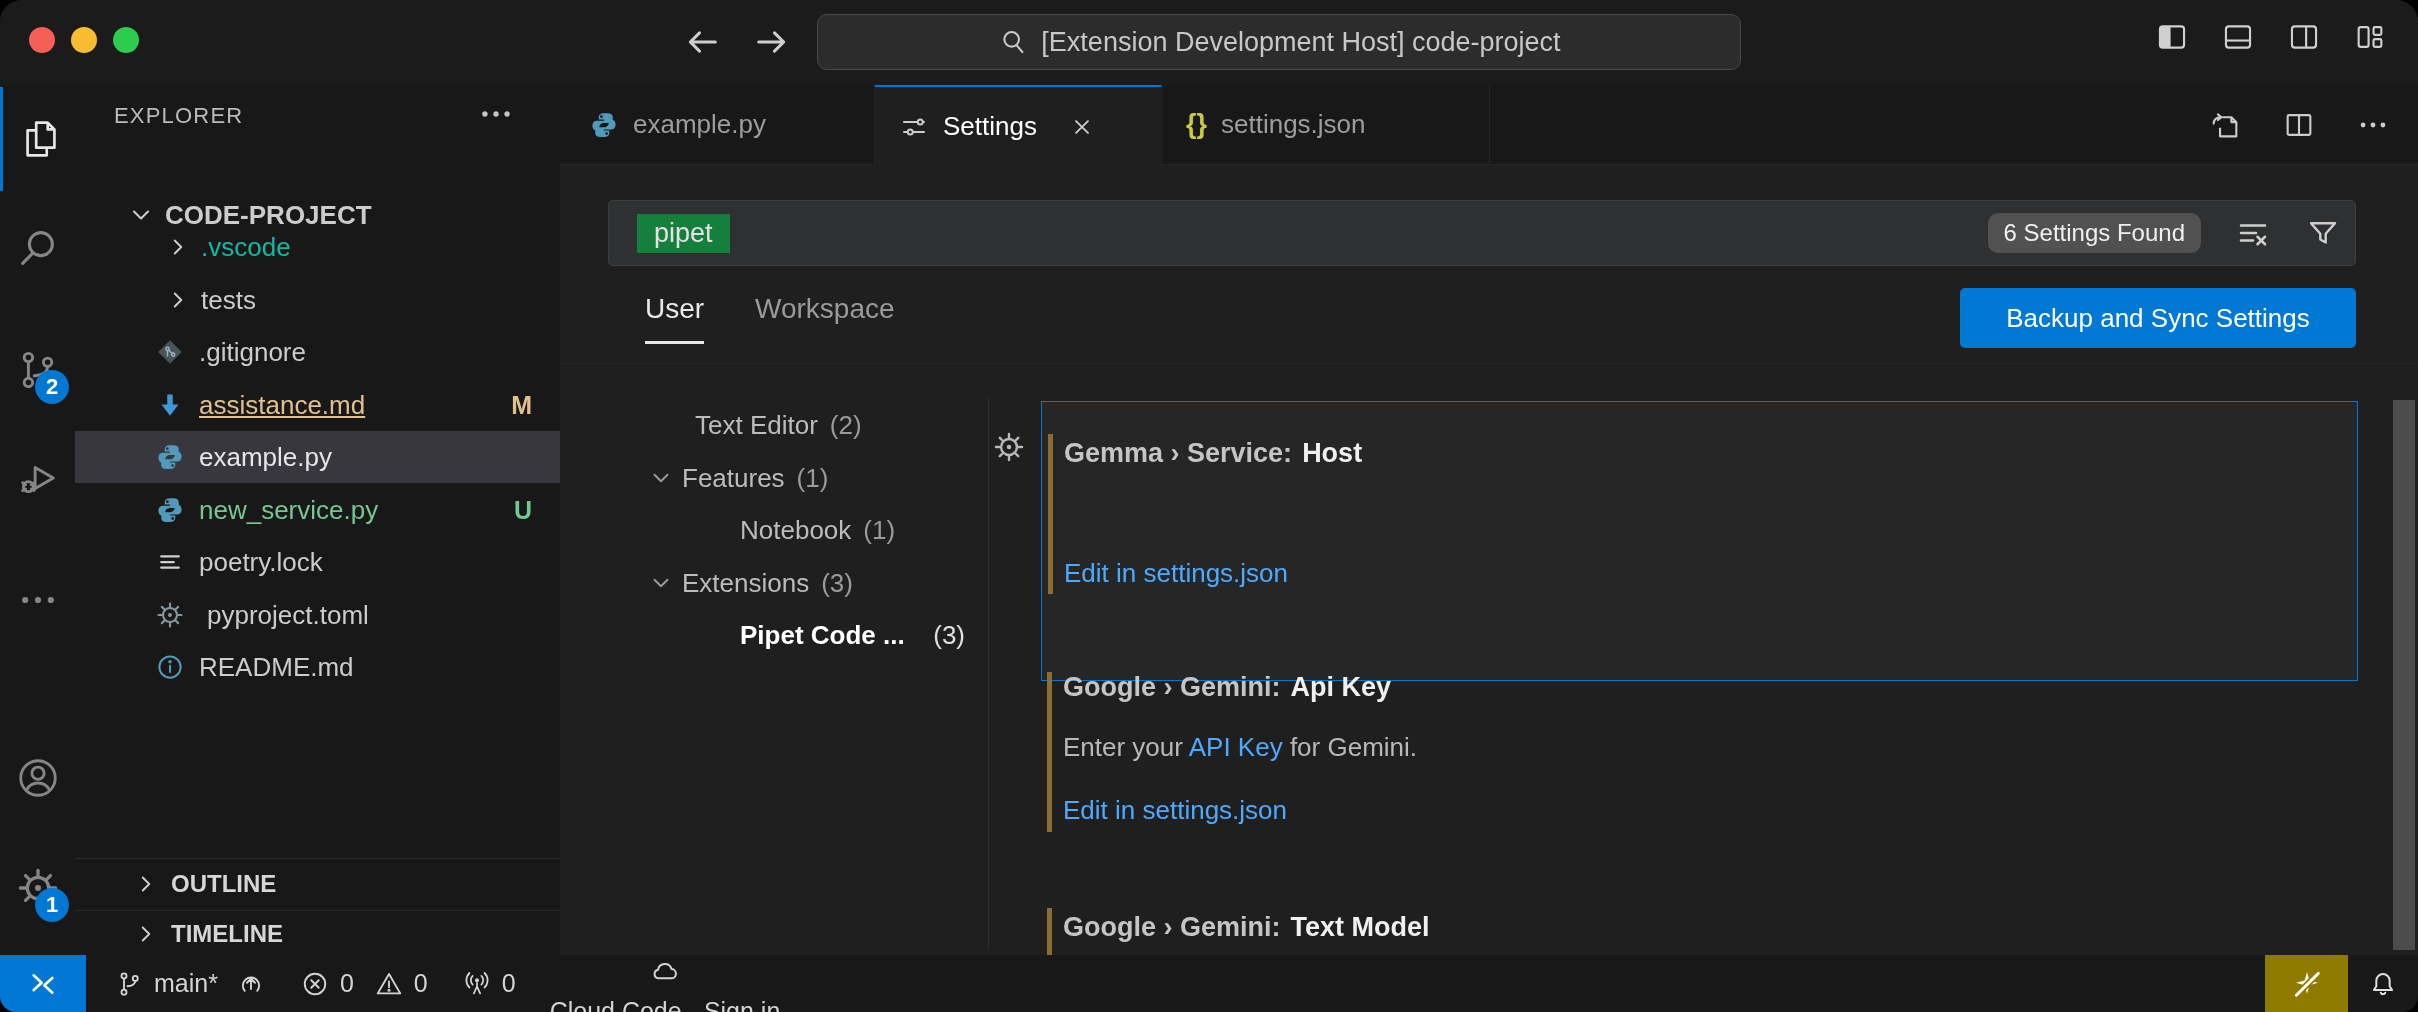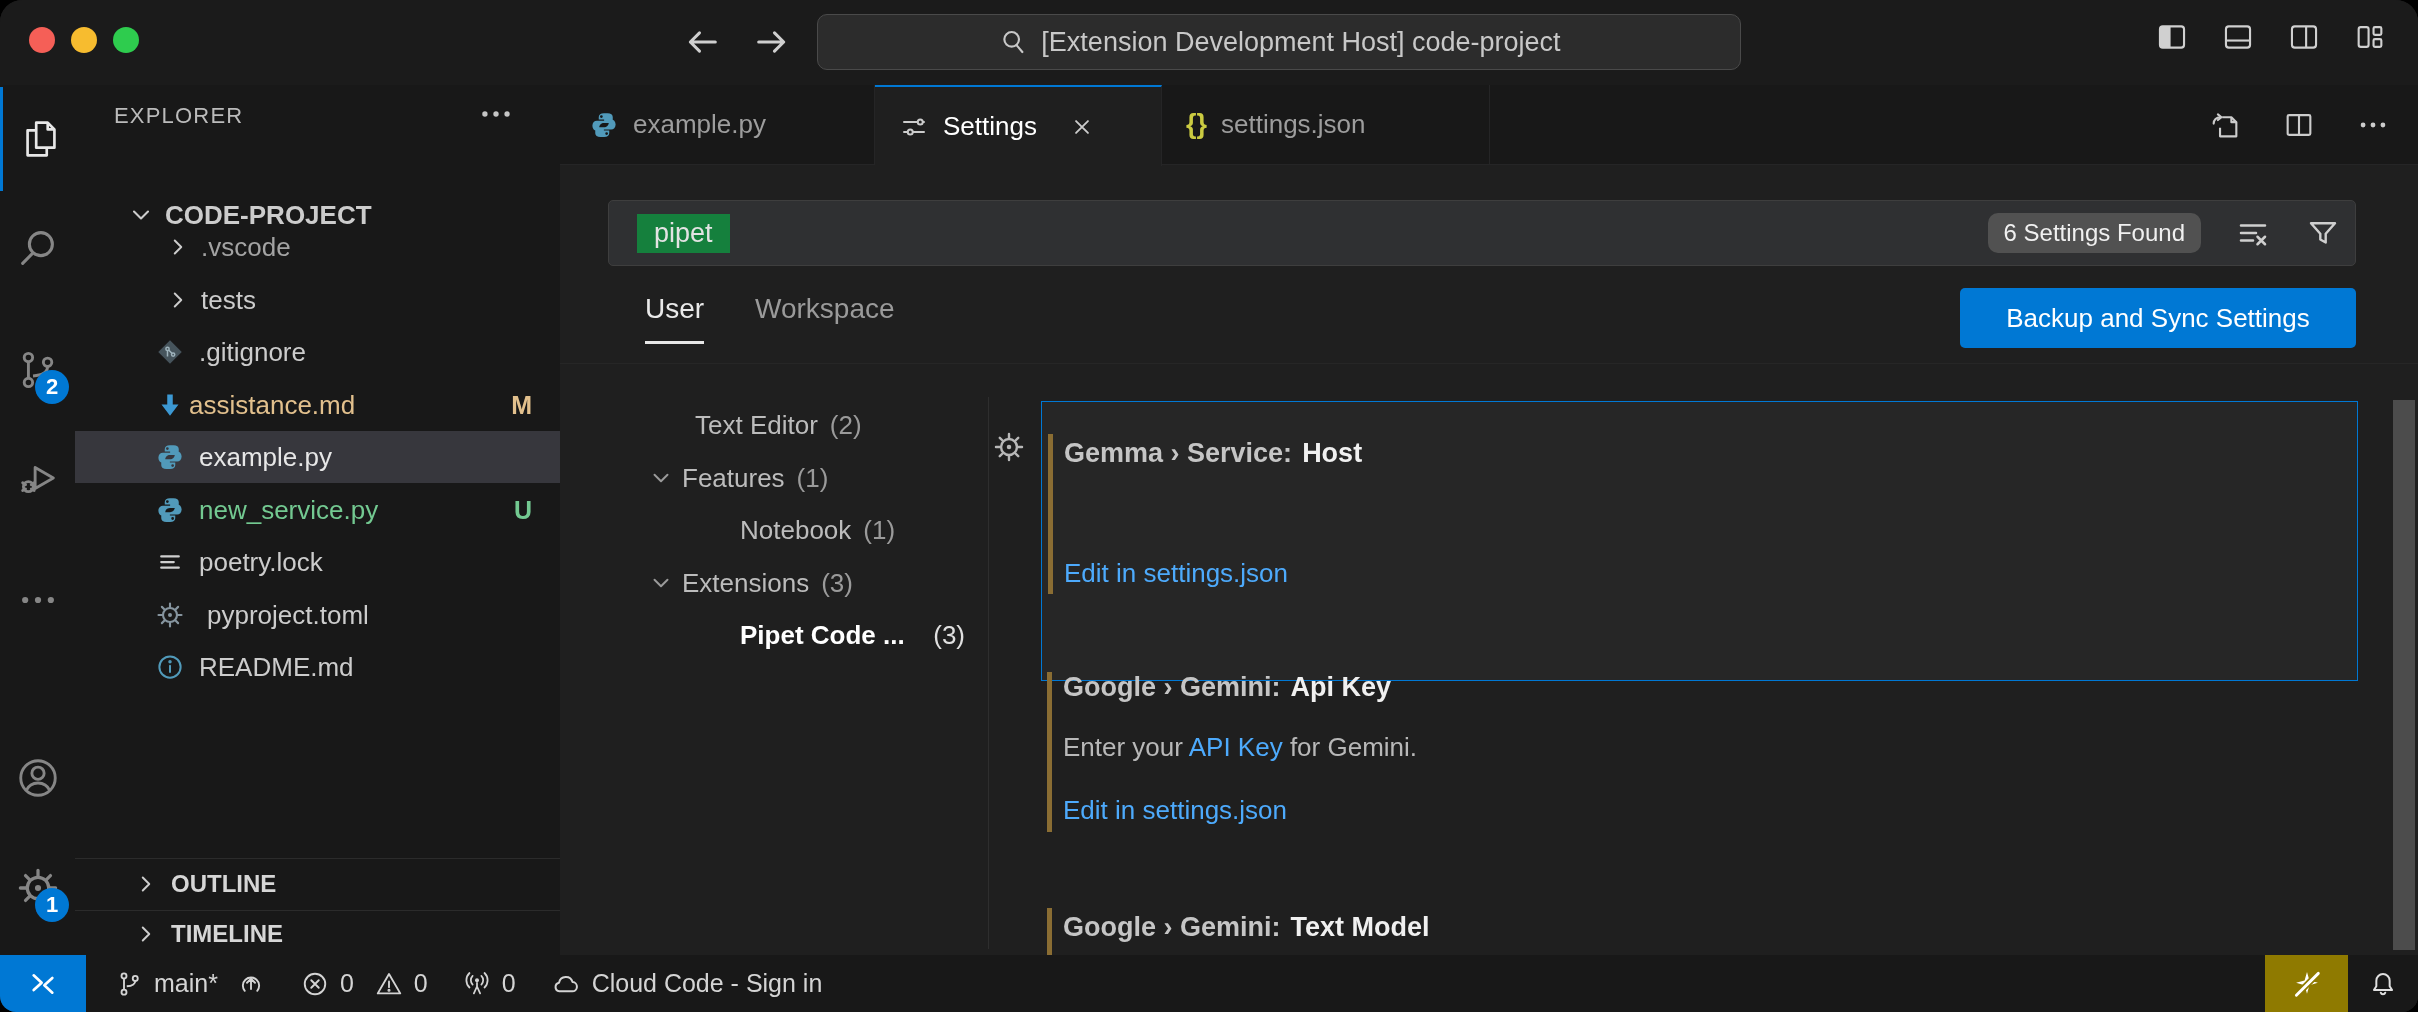--- a/index.html
+++ b/index.html
@@ -424,21 +424,21 @@
         </span>
       <span class="fname" style="margin-left:10px;">CODE-PROJECT</span>
     </div>
 
     <div class="tree-row" style="top:136px;">
       <span class="chev" style="margin-left:90px;">
           <svg width="26" height="26">
             <use href="#i-chev-right"></use>
           </svg>
         </span>
-      <span class="fname" style="margin-left:10px;color:#a3a3a3;">.vscode</span>
+      <span class="fname" style="margin-left:10px;color:#14b8a6;">.vscode</span>
     </div>
     <div class="tree-row" style="top:189px;">
       <span class="chev" style="margin-left:90px;">
           <svg width="26" height="26">
             <use href="#i-chev-right"></use>
           </svg>
         </span>
       <span class="fname" style="margin-left:10px;">tests</span>
     </div>
 
@@ -449,21 +449,21 @@
           </svg>
         </span>
       <span class="fname" style="margin-left:14px;">.gitignore</span>
     </div>
     <div class="tree-row" style="top:294px;">
       <span class="ficon" style="margin-left:80px;color:#3c99d4;">
           <svg width="30" height="30">
             <use href="#i-md-arrow"></use>
           </svg>
         </span>
-      <span class="fname" style="margin-left:4px;color:#e2c08d;">assistance.md</span>
+      <span class="fname" style="margin-left:14px;color:#e2c08d;text-decoration:underline;">assistance.md</span>
       <span class="gitbadge" style="color:#e2c08d;">M</span>
     </div>
     <div class="tree-row selected" style="top:346px;">
       <span class="ficon" style="margin-left:80px;color:#519aba;">
           <svg width="30" height="30">
             <use href="#i-py"></use>
           </svg>
         </span>
       <span class="fname" style="margin-left:14px;color:#e7e7e7;">example.py</span>
     </div>
@@ -690,21 +690,21 @@
       <span>0</span>
     </div>
     <div class="sb-item" style="margin-left:34px;">
       <span>
           <svg width="30" height="30">
             <use href="#i-broadcast"></use>
           </svg>
         </span>
       <span>0</span>
     </div>
-    <div class="sb-item" style="margin-left:34px;">
+    <div class="sb-item" style="margin-left:34px;flex-direction:column;">
       <span>
           <svg width="32" height="32">
             <use href="#i-cloud"></use>
           </svg>
         </span>
       <span>Cloud Code - Sign in</span>
     </div>
     <div style="margin-left:auto;display:flex;align-items:center;">
       <div class="warn-item">
           <span>

